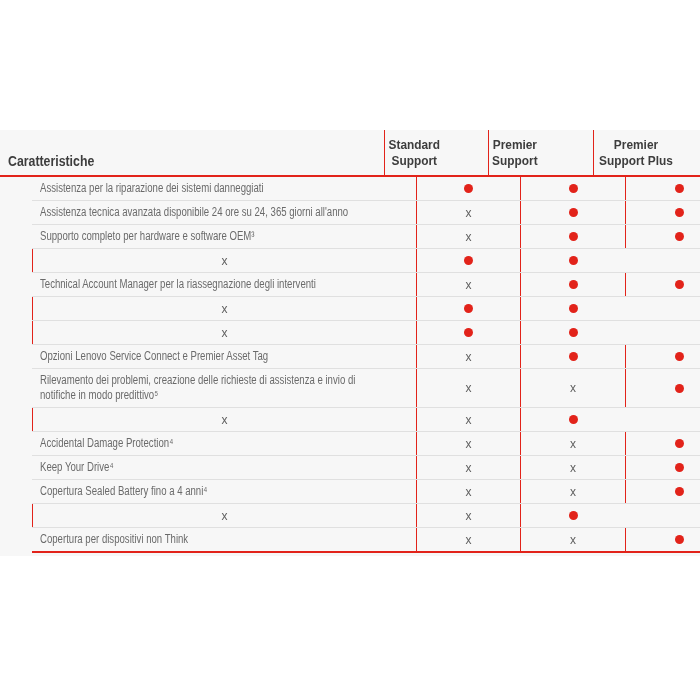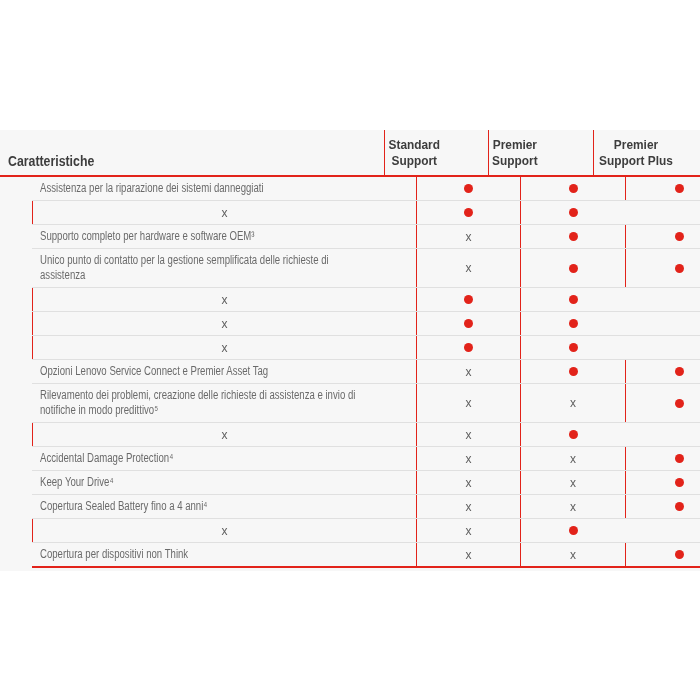--- a/index.html
+++ b/index.html
@@ -117,20 +117,23 @@
             <span class="dot"></span>
           </div>
           <div class="cell val">
             <span class="dot"></span>
           </div>
           <div class="cell val">
             <span class="dot"></span>
           </div>
         </div>
         <div class="grid-row trow">
+          <div class="cell feature">
+            <span class="f-text">Assistenza tecnica avanzata disponibile 24 ore su 24, 365 giorni all'anno</span>
+          </div>
           <div class="cell val">
             <span class="xm">x</span>
           </div>
           <div class="cell val">
             <span class="dot"></span>
           </div>
           <div class="cell val">
             <span class="dot"></span>
           </div>
         </div>
@@ -142,35 +145,34 @@
             <span class="xm">x</span>
           </div>
           <div class="cell val">
             <span class="dot"></span>
           </div>
           <div class="cell val">
             <span class="dot"></span>
           </div>
         </div>
         <div class="grid-row trow">
-          <div class="cell feature">
-            <span class="f-text">Unico punto di contatto per la gestione semplificata delle richieste di
-assistenza</span>
-          </div>
-          <div class="cell val">
-            <span class="xm">x</span>
-          </div>
-          <div class="cell val">
-            <span class="dot"></span>
-          </div>
-          <div class="cell val">
-            <span class="dot"></span>
-          </div>
-        </div>
-        <div class="grid-row trow">
+          <div class="cell val">
+            <span class="xm">x</span>
+          </div>
+          <div class="cell val">
+            <span class="dot"></span>
+          </div>
+          <div class="cell val">
+            <span class="dot"></span>
+          </div>
+        </div>
+        <div class="grid-row trow">
+          <div class="cell feature">
+            <span class="f-text">Technical Account Manager per la riassegnazione degli interventi</span>
+          </div>
           <div class="cell val">
             <span class="xm">x</span>
           </div>
           <div class="cell val">
             <span class="dot"></span>
           </div>
           <div class="cell val">
             <span class="dot"></span>
           </div>
         </div>

